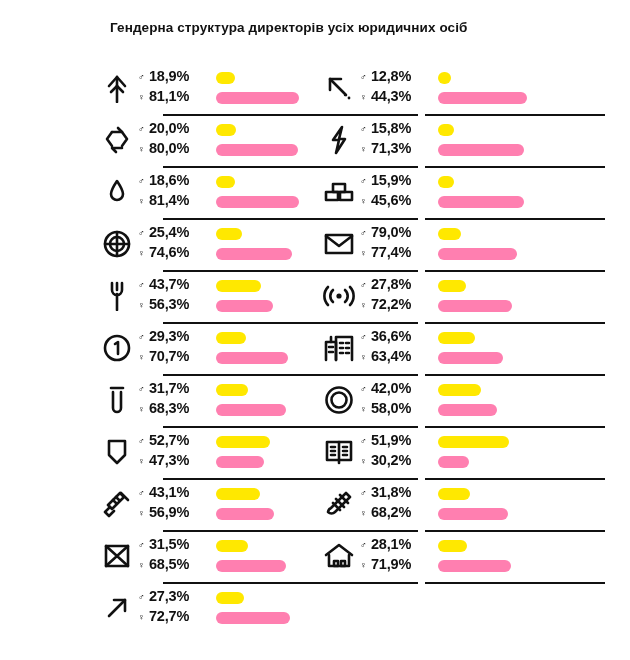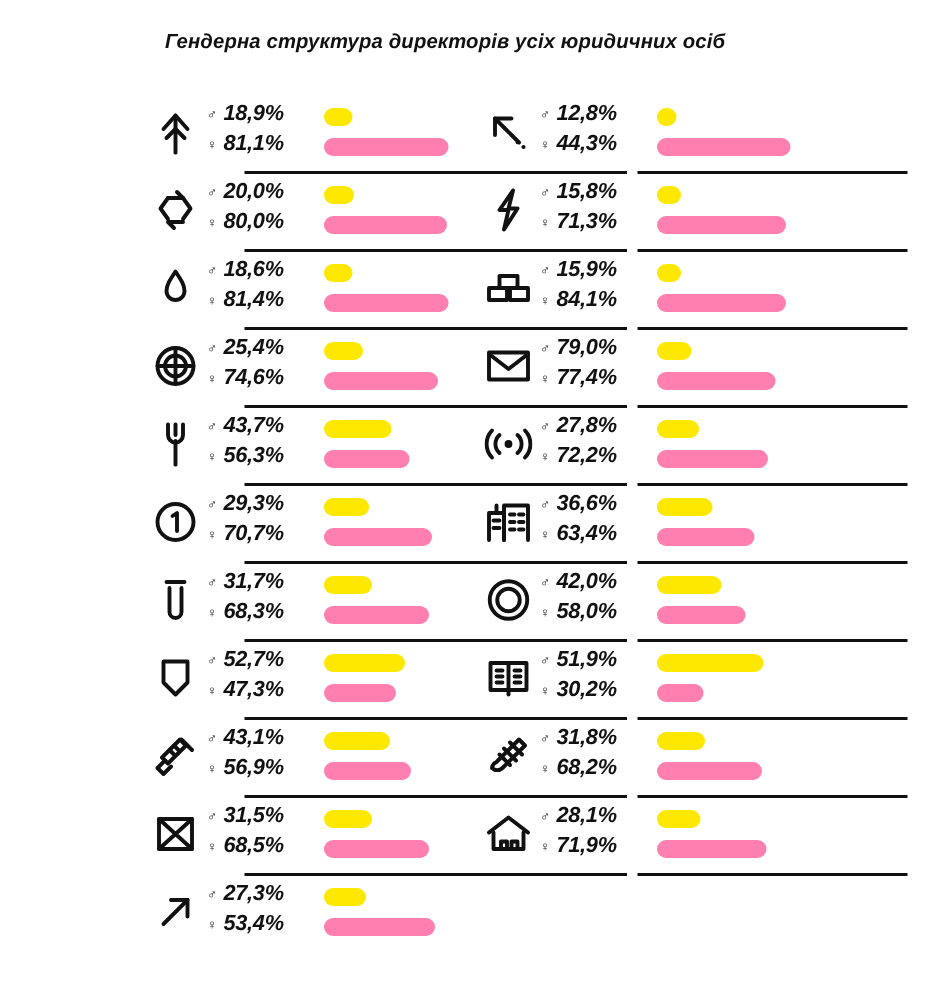--- a/index.html
+++ b/index.html
@@ -11,21 +11,20 @@
     height: 660px;
     background: #ffffff;
     font-family: "Liberation Sans", sans-serif;
     color: #111111;
     overflow: hidden;
   }
   .page {
     position: relative;
     width: 630px;
     height: 660px;
-    font-style: italic;
   }
 
   
   .title {
     position: absolute;
     left: 110px;
     top: 18px;
     width: 460px;
     font-size: 13.5px;
     font-weight: bold;
@@ -287,21 +286,21 @@
               <rect stroke="#111" fill="none" stroke-width="2.6" stroke-linecap="round" stroke-linejoin="round" x="16" y="11" width="12" height="8"></rect>
             </svg>
           </div>
           <div class="vals">
             <div class="valrow">
               <span class="gsym">♂</span>
               <span class="pct">15,9%</span>
             </div>
             <div class="valrow">
               <span class="gsym">♀</span>
-              <span class="pct">84,1%</span>
+              <span class="pct">45,6%</span>
             </div>
           </div>
           <div class="bars">
             <div class="barwrap">
               <div class="bar bar-m" style="width: 16.2px;"></div>
             </div>
             <div class="barwrap">
               <div class="bar bar-f" style="width: 85.8px;"></div>
             </div>
           </div>
@@ -724,21 +723,21 @@
               <path stroke="#111" fill="none" stroke-width="2.6" stroke-linecap="round" stroke-linejoin="round" d="M10 5h11v11"></path>
             </svg>
           </div>
           <div class="vals">
             <div class="valrow">
               <span class="gsym">♂</span>
               <span class="pct">27,3%</span>
             </div>
             <div class="valrow">
               <span class="gsym">♀</span>
-              <span class="pct">53,4%</span>
+              <span class="pct">72,7%</span>
             </div>
           </div>
           <div class="bars">
             <div class="barwrap">
               <div class="bar bar-m" style="width: 27.8px;"></div>
             </div>
             <div class="barwrap">
               <div class="bar bar-f" style="width: 74.2px;"></div>
             </div>
           </div>

